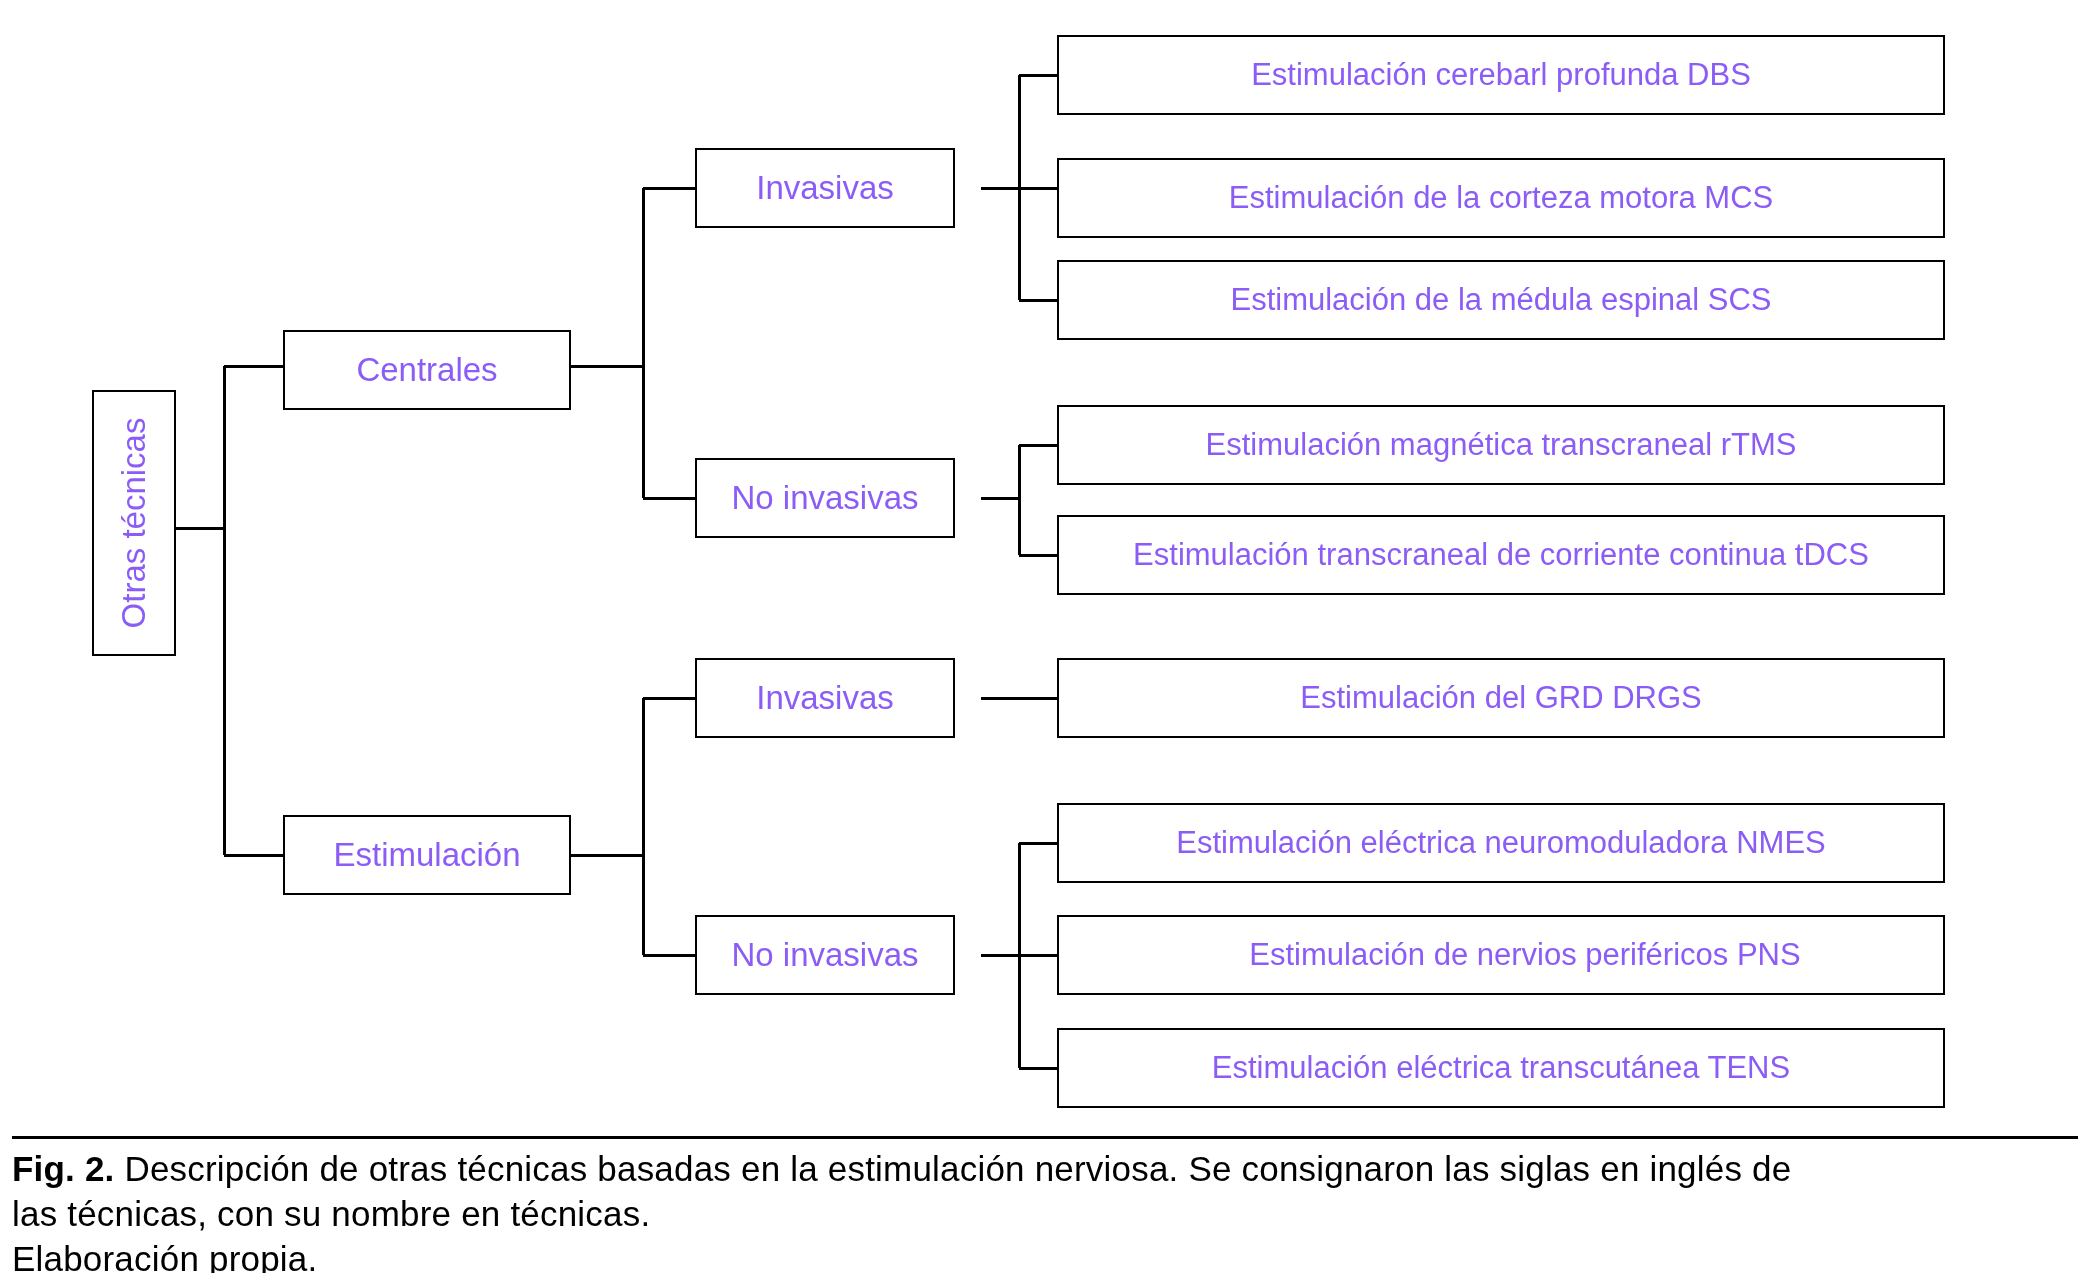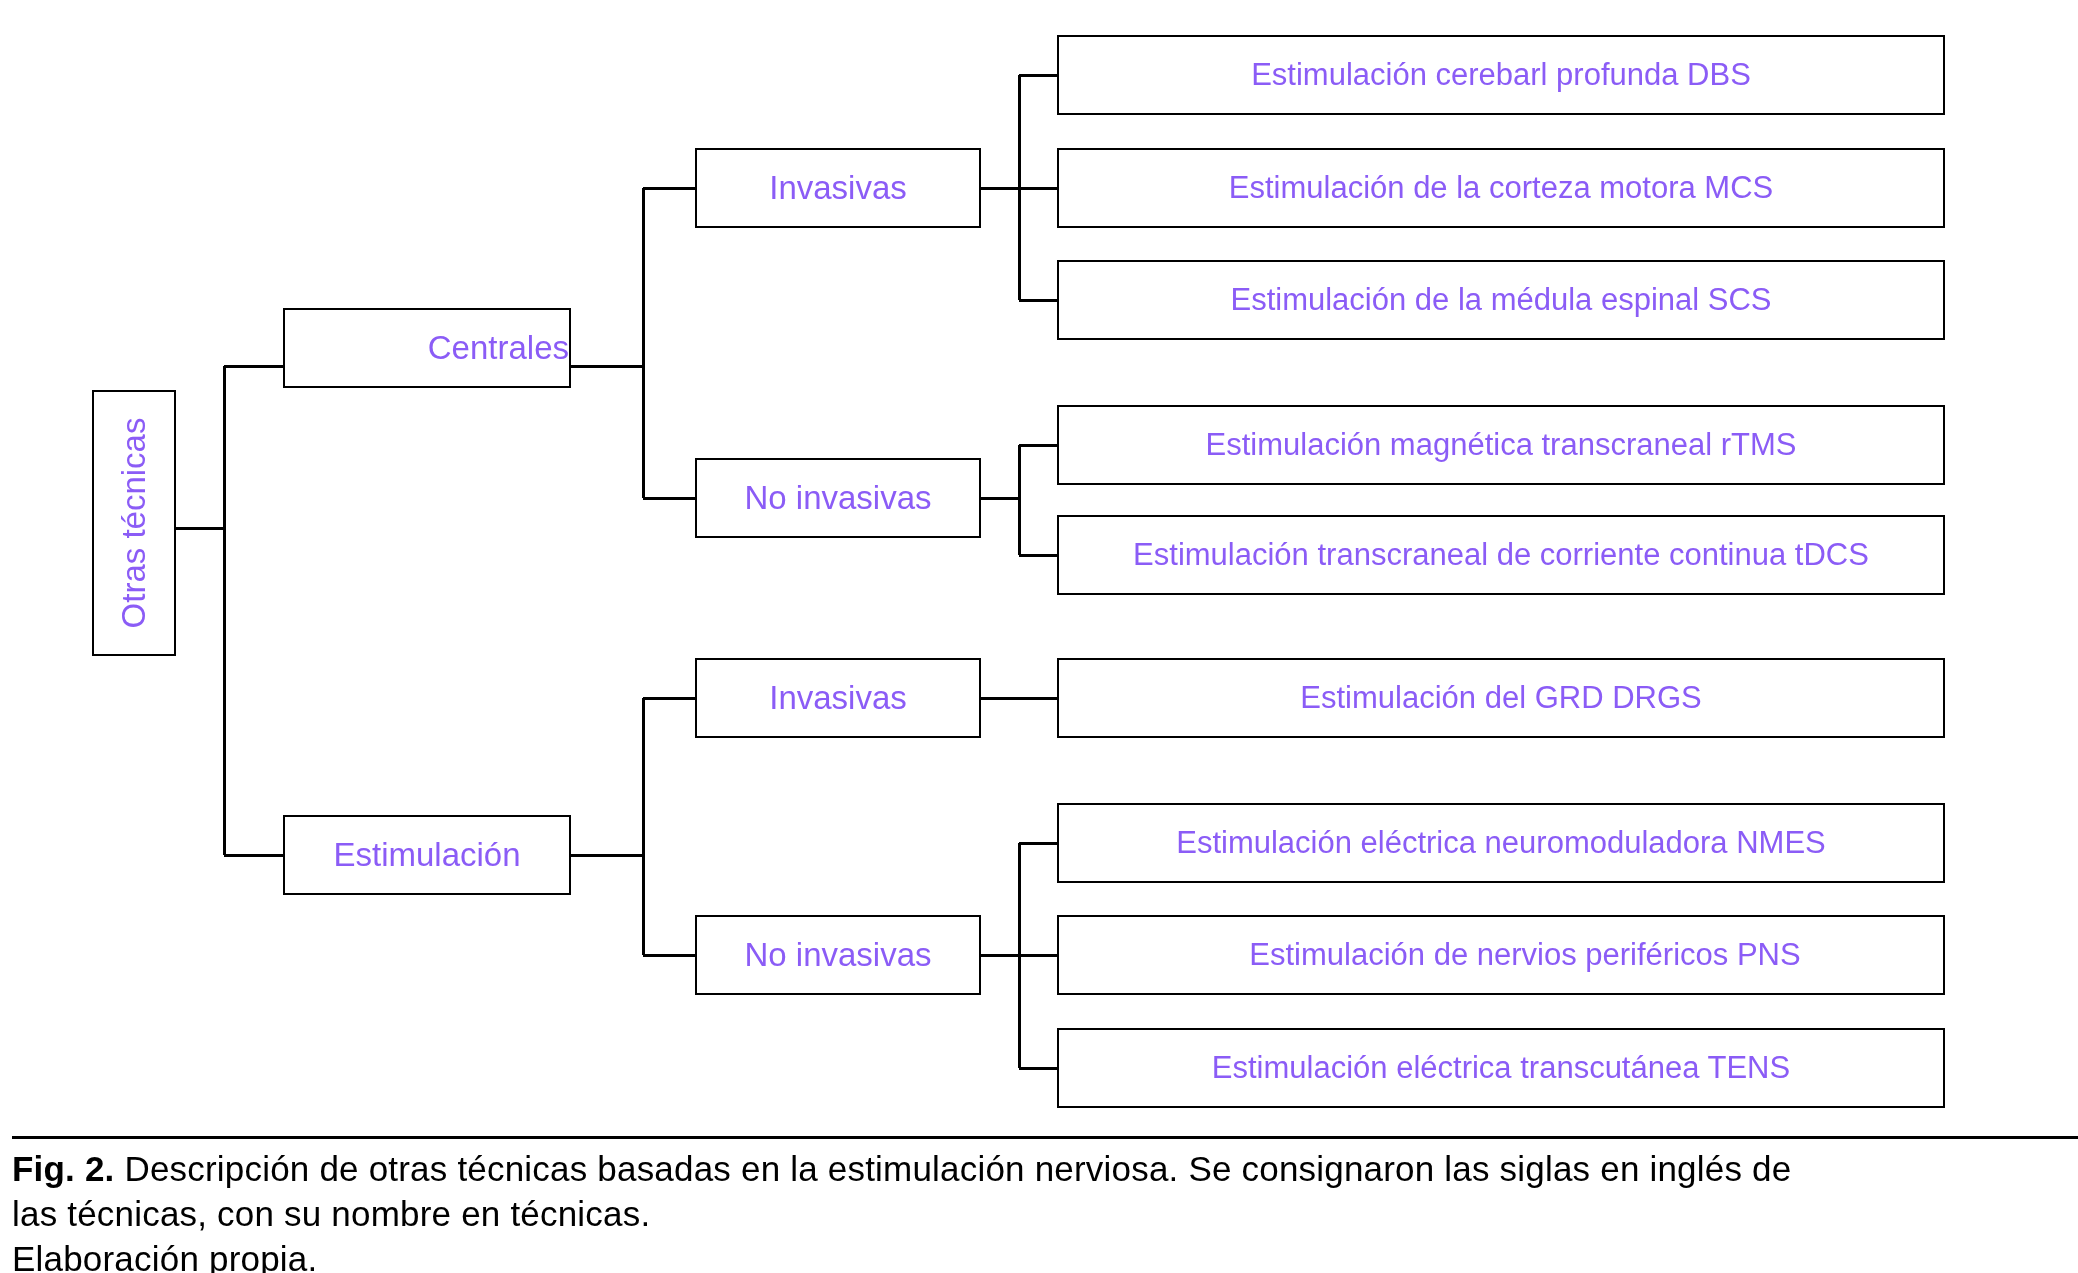--- a/index.html
+++ b/index.html
@@ -51,38 +51,38 @@
   }
   .node.root .node-label{
     transform:rotate(-90deg);
     font-size:33px;
   }
   
   .node.lvl2{
     left:283px; width:288px; height:80px;
     font-size:33px;
   }
-  .node.lvl2.centrales{ top:308px;justify-content:flex-end; }
+  .node.lvl2.centrales{ top:330px; }
   .node.lvl2.perifericas{ top:815px; }
   
   .node.lvl3{
-    left:695px; width:286px; height:80px;
+    left:695px; width:260px; height:80px;
     font-size:33px;
   }
   .node.lvl3.c-inv{  top:148px; }
   .node.lvl3.c-noinv{top:458px; }
   .node.lvl3.p-inv{  top:658px; }
   .node.lvl3.p-noinv{top:915px; }
   
   .node.leaf{
     left:1057px; width:888px; height:80px;
     font-size:31px;
   }
   .node.leaf.l1{ top:35px;  }
-  .node.leaf.l2{ top:148px; }
+  .node.leaf.l2{ top:158px; }
   .node.leaf.l3{ top:260px; }
   .node.leaf.l4{ top:405px; }
   .node.leaf.l5{ top:515px; }
   .node.leaf.l6{ top:658px; }
   .node.leaf.l7{ top:803px; }
   .node.leaf.l8{ top:915px;padding-left:48px; }
   .node.leaf.l9{ top:1028px;}
   
   #caption{
     position:absolute;

